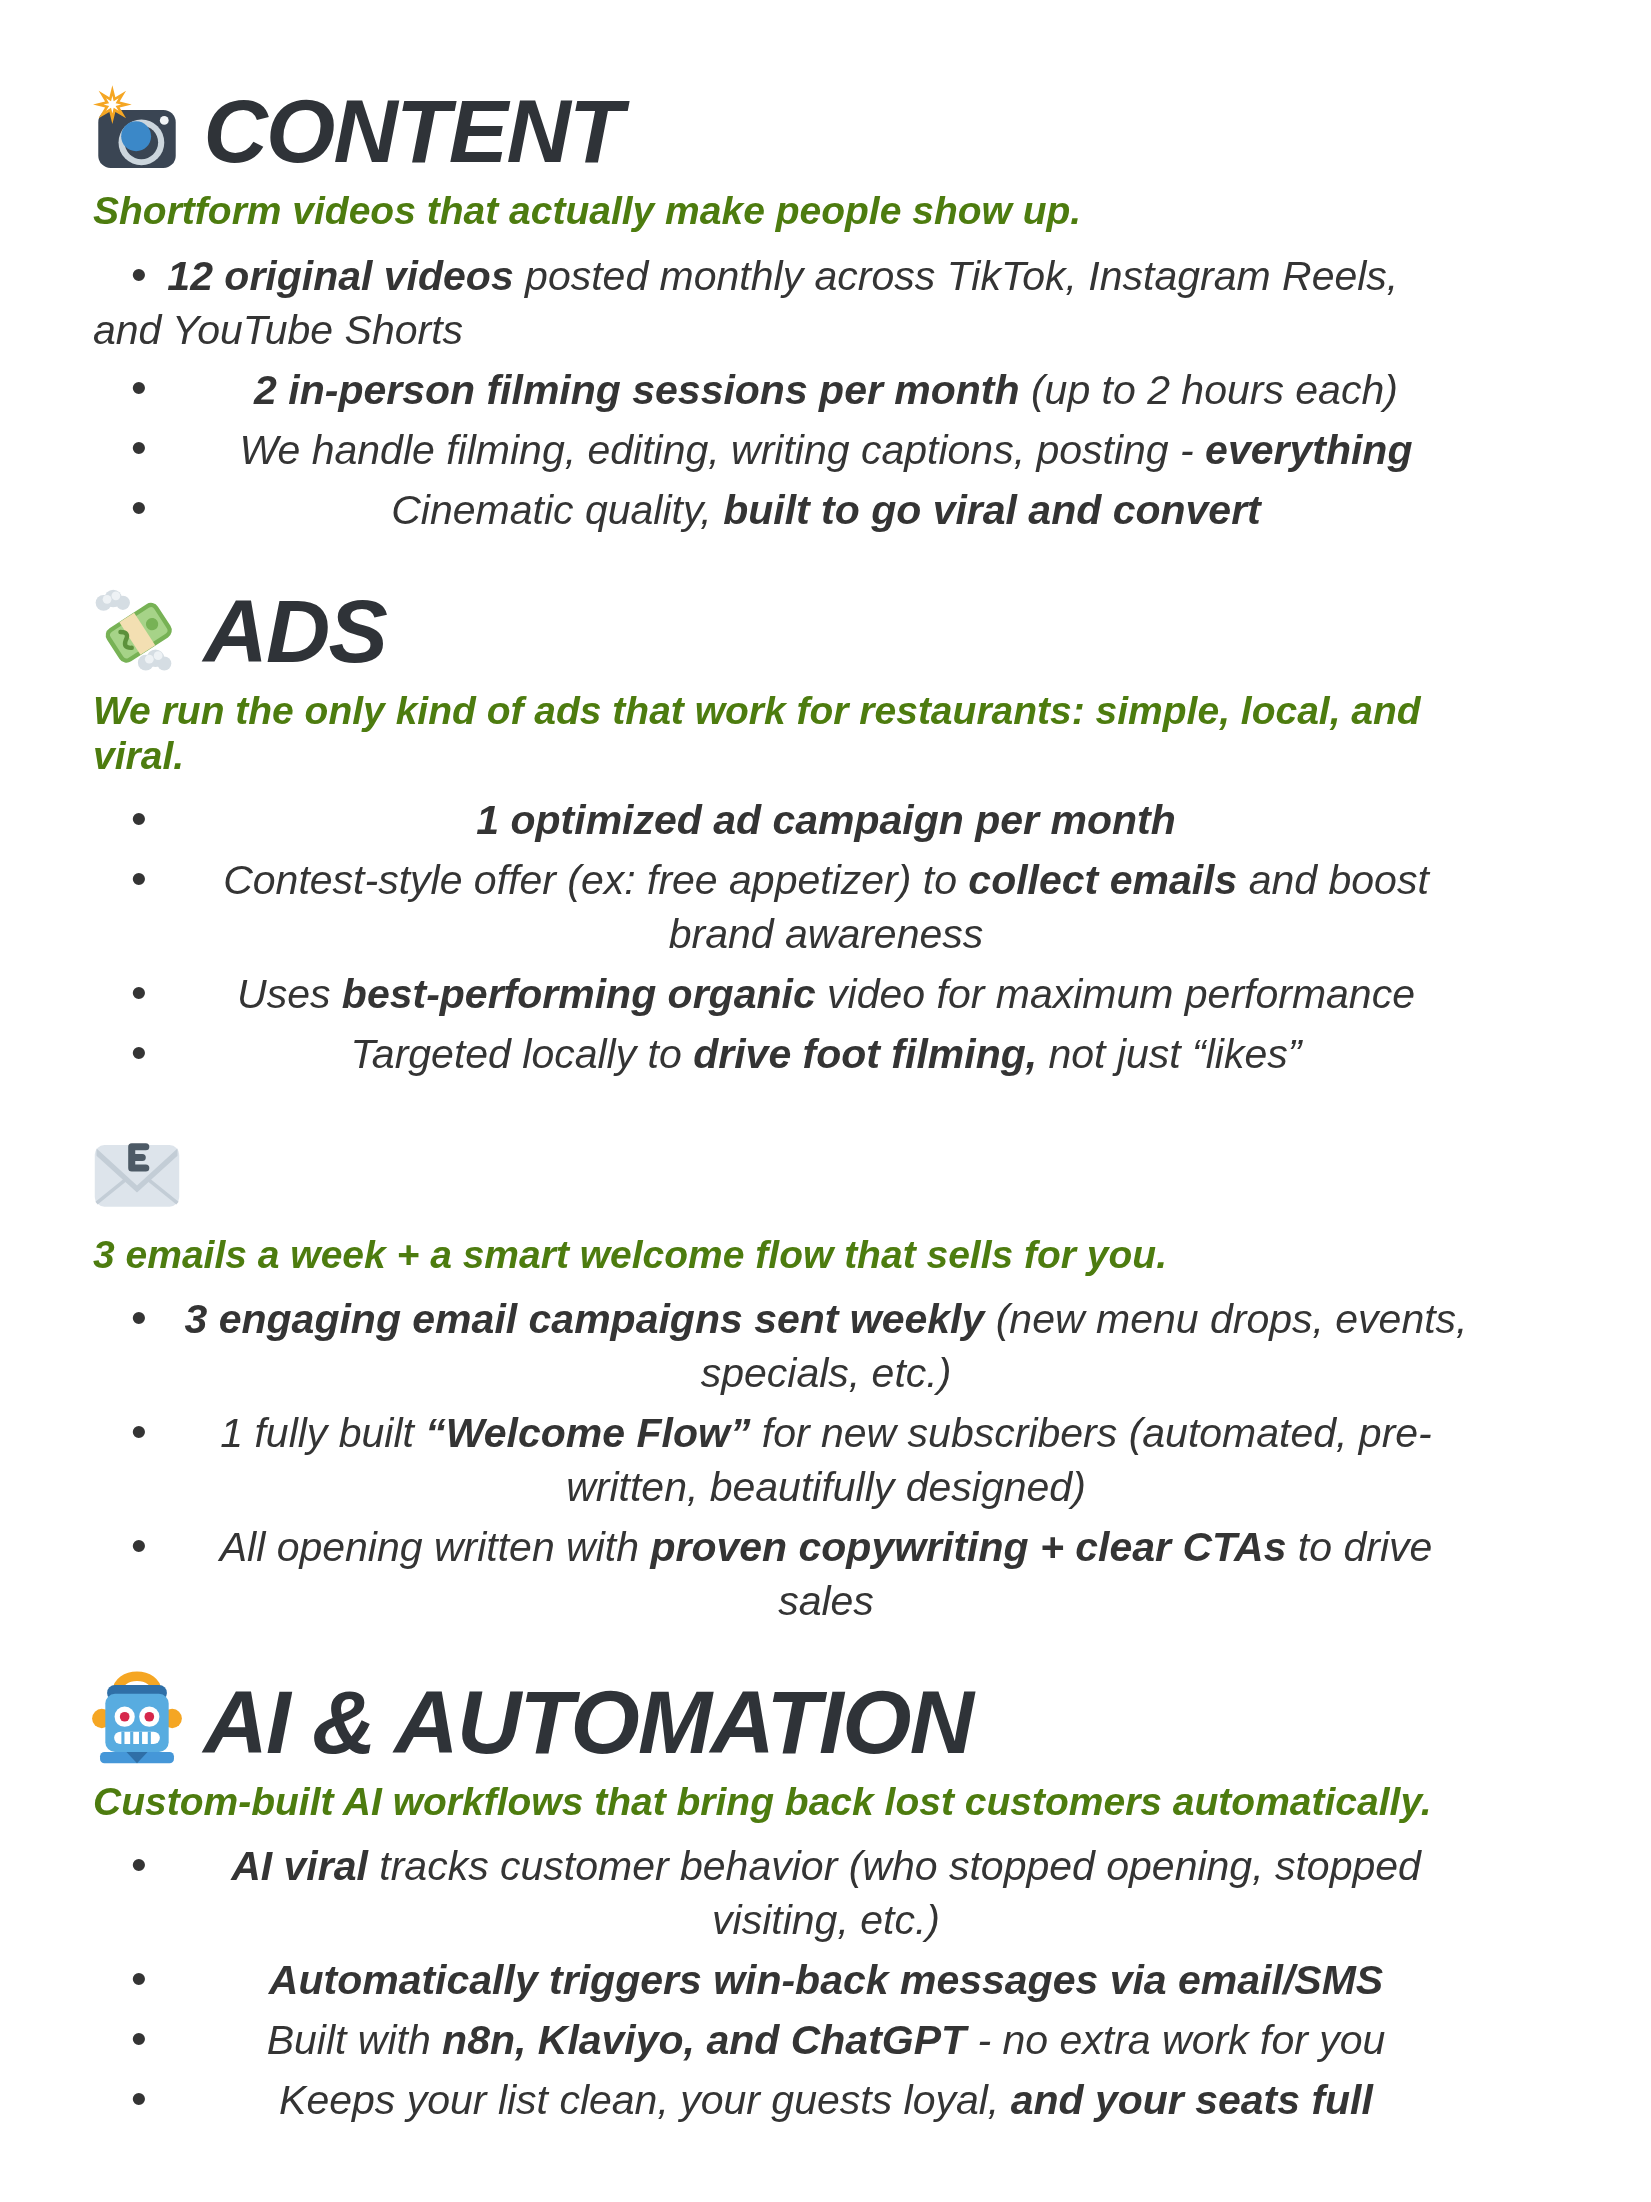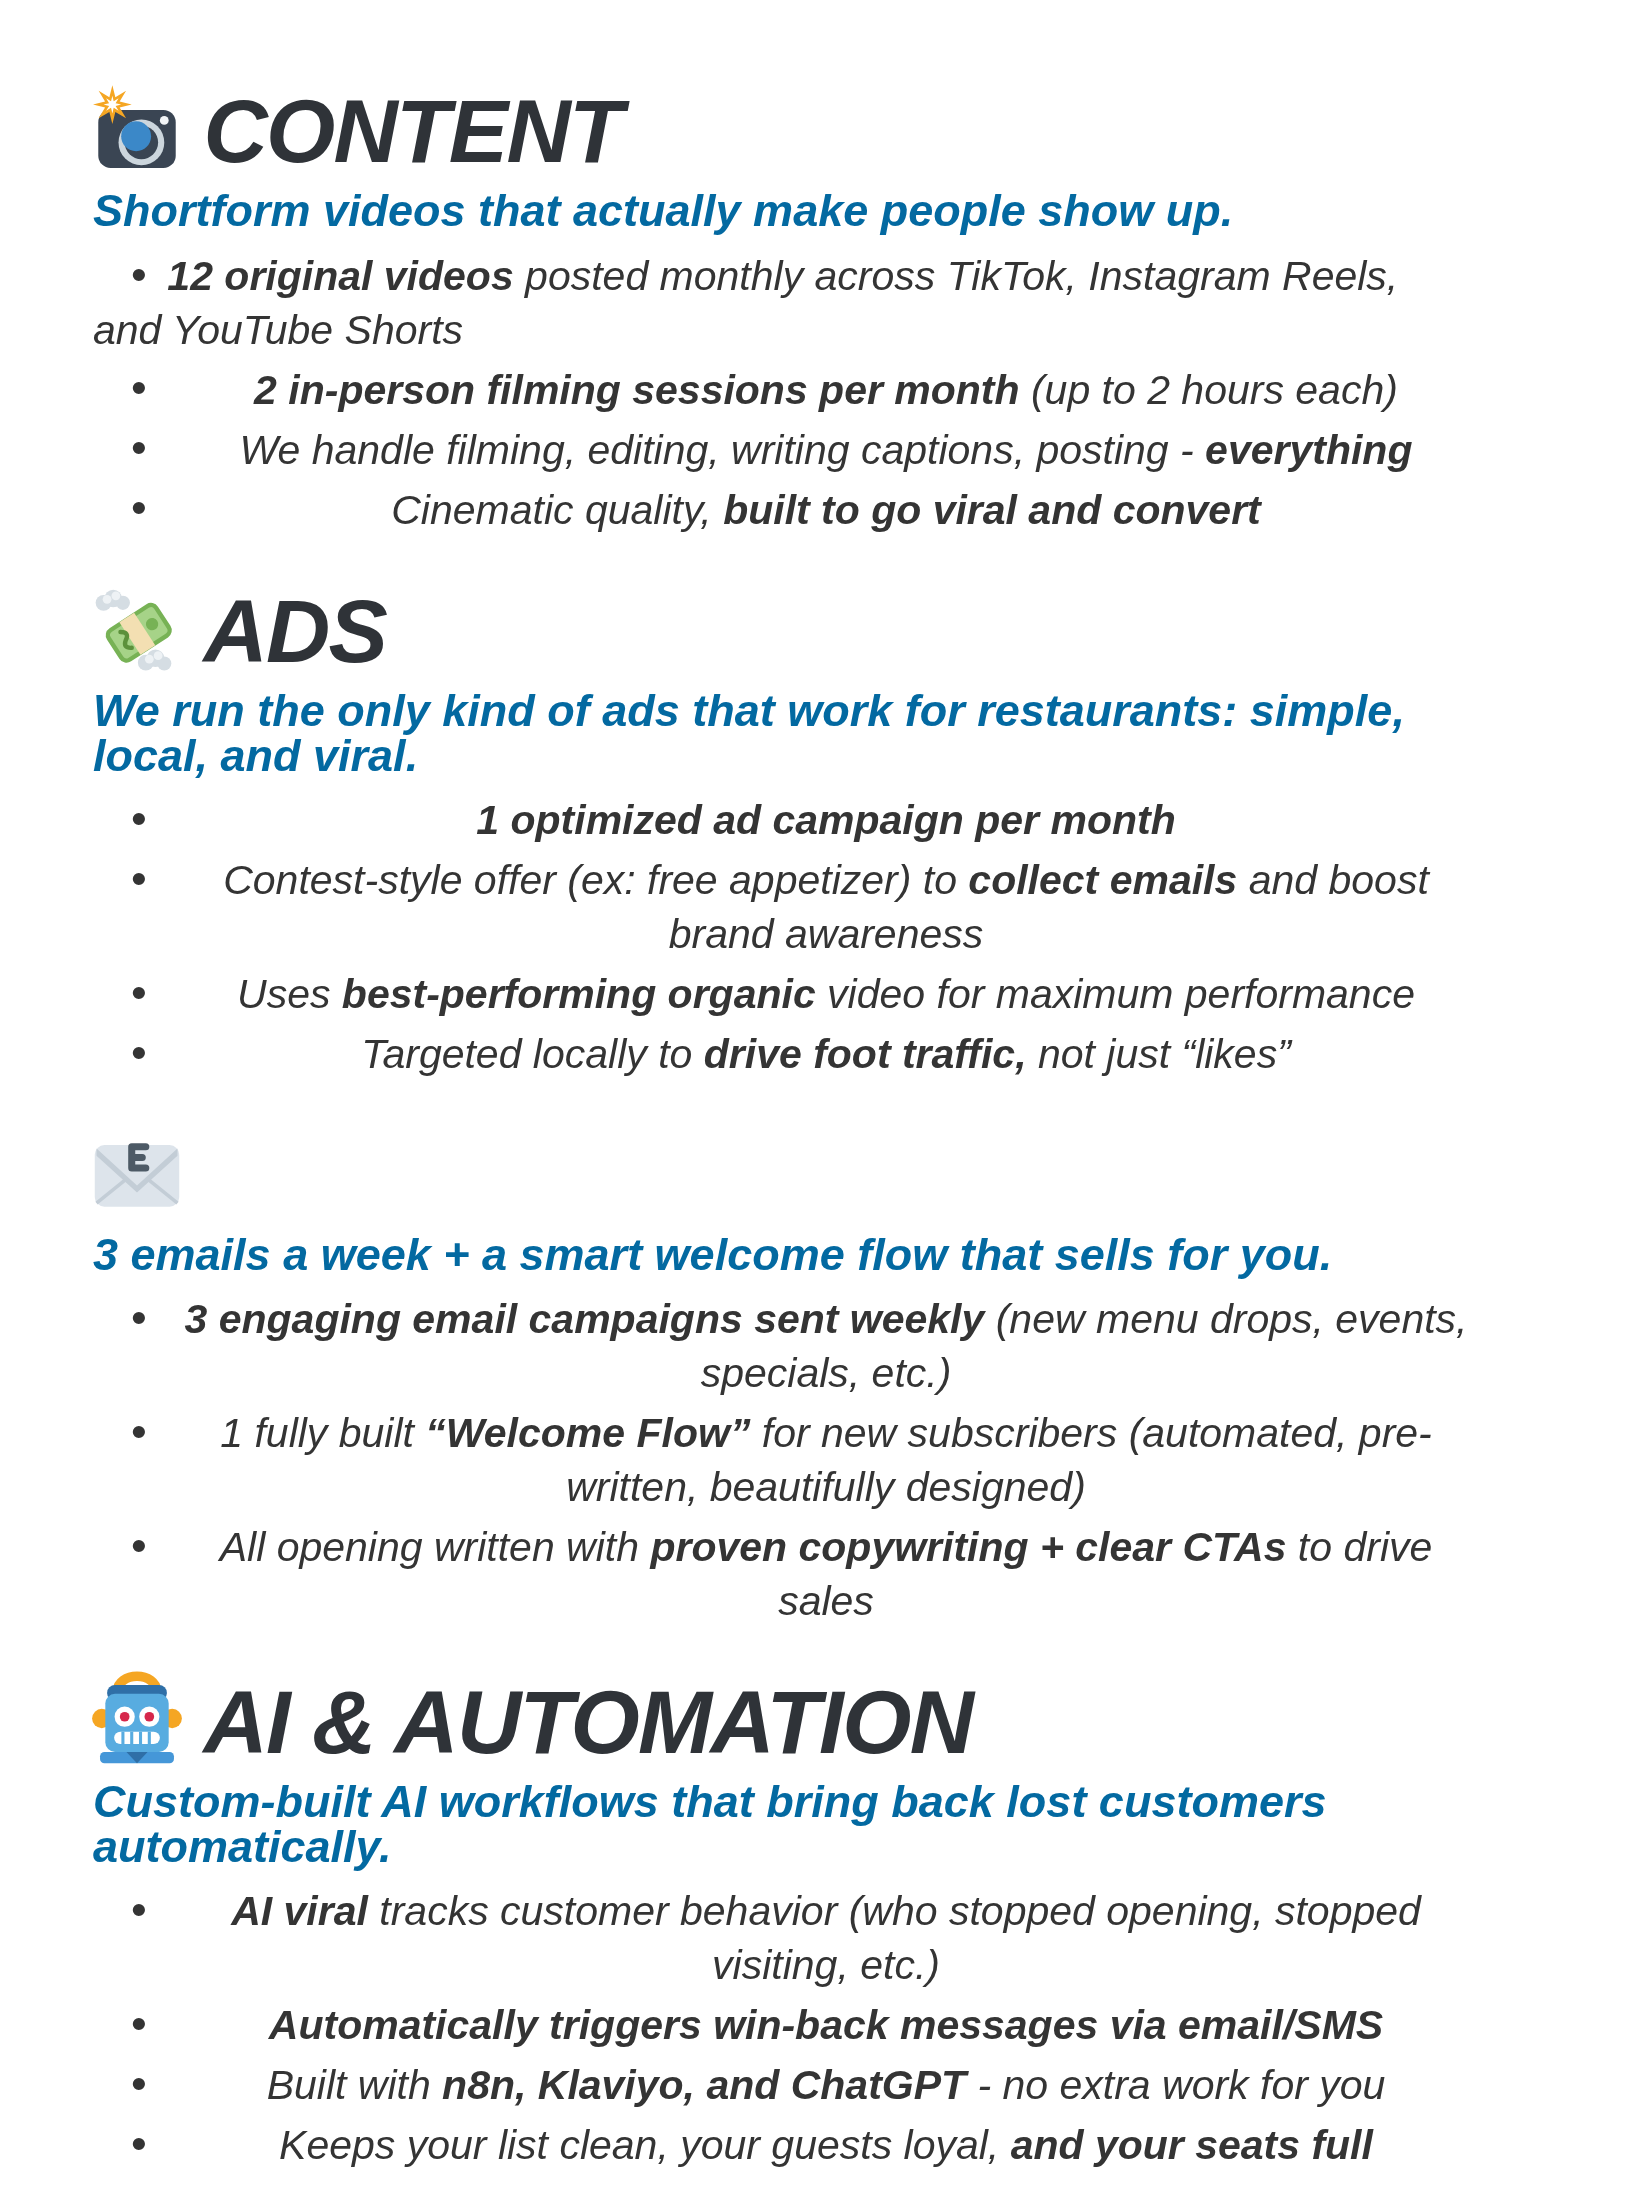--- a/index.html
+++ b/index.html
@@ -22,22 +22,22 @@
     height:96px;margin-bottom:8.6px;
   }
   .h-icon{width:88px;height:88px;flex:0 0 auto;}
   .h-icon svg{width:88px;height:88px;overflow:visible;display:block;}
   .title{
     font-size:89px;font-weight:700;font-style:italic;
     letter-spacing:-1.7px;color:#2f3338;line-height:1;
     white-space:nowrap;
   }
   .subtitle{
-    font-size:45px;font-weight:700;font-style:italic;
-    line-height:45px;margin:6.9px 0 15.5px 0;color:#0369a1;
+    font-size:39px;font-weight:700;font-style:italic;
+    line-height:45px;margin:6.9px 0 15.5px 0;color:#4d7c0f;
     white-space:pre-wrap;
   }
   .bullets{margin:0;}
   .bullet{
     position:relative;
     font-size:41px;font-style:italic;line-height:54px;
     margin:0 0 6px 0;
     white-space:pre-wrap;
   }
   .bullet.hang{padding-left:75px;text-align:center;}
@@ -112,21 +112,21 @@
         </svg>
       </span>
       <span class="title">ADS</span>
     </div>
     <div class="subtitle">We run the only kind of ads that work for restaurants: simple, local, and viral.</div>
     <div class="bullets">
       <div class="bullet hang"><span class="run-b">1 optimized ad campaign per month</span></div>
       <div class="bullet hang"><span class="run-r">Contest-style offer (ex: free appetizer) to </span><span class="run-b">collect emails</span><span class="run-r"> and boost
 brand awareness</span></div>
       <div class="bullet hang"><span class="run-r">Uses </span><span class="run-b">best-performing organic</span><span class="run-r"> video for maximum performance</span></div>
-      <div class="bullet hang"><span class="run-r">Targeted locally to </span><span class="run-b">drive foot traffic,</span><span class="run-r"> not just “likes”</span></div>
+      <div class="bullet hang"><span class="run-r">Targeted locally to </span><span class="run-b">drive foot filming,</span><span class="run-r"> not just “likes”</span></div>
     </div>
   </div>
 
   <div class="section">
     <div class="h-row">
       <span class="h-icon">
         <svg viewBox="0 0 100 100">
           <rect x="2" y="16" width="96" height="70" rx="11" fill="#dde4eb"></rect>
           <path d="M4 20 L50 62 L96 20 L96 28 L50 70 L4 28 Z" fill="#c3cdd6"></path>
           <path d="M4 82 L36 56" stroke="#c3cdd6" stroke-width="4" fill="none"></path>

